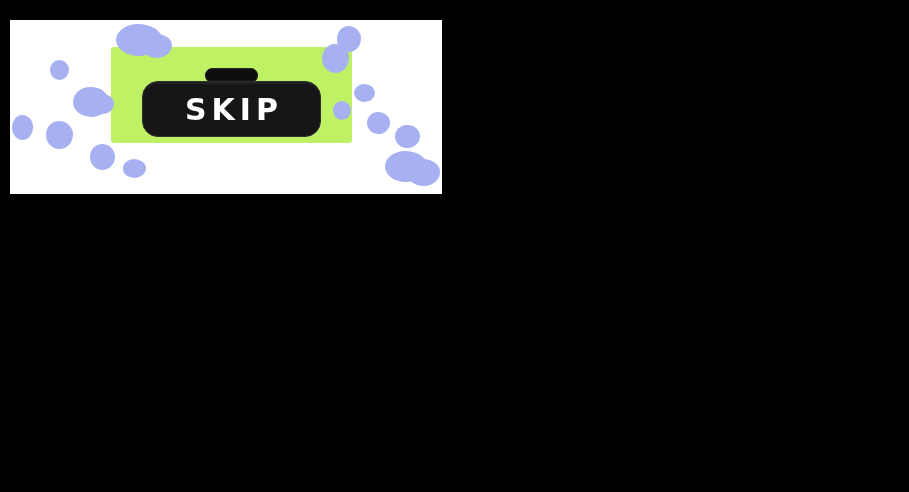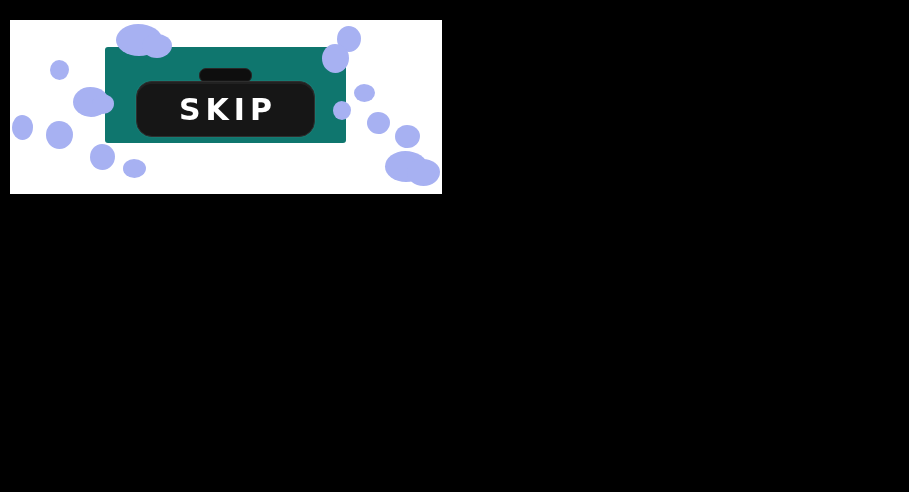--- a/index.html
+++ b/index.html
@@ -11,25 +11,25 @@
     position: relative;
     font-family: "DejaVu Sans", sans-serif;
   }
   .drawing-canvas {
     position: absolute;
     background: #ffffff;
     overflow: hidden;
   }
   .skip-panel {
     position: absolute;
-    left: 95px;
+    left: 101px;
     top: 27px;
     width: 241px;
     height: 96px;
-    background: #0f766e;
+    background: #bef264;
     border-radius: 3px;
     z-index: 1;
   }
   .panel-handle {
     position: absolute;
     left: 94px;
     top: 21px;
     width: 53px;
     height: 15px;
     background: #0e0e0e;

